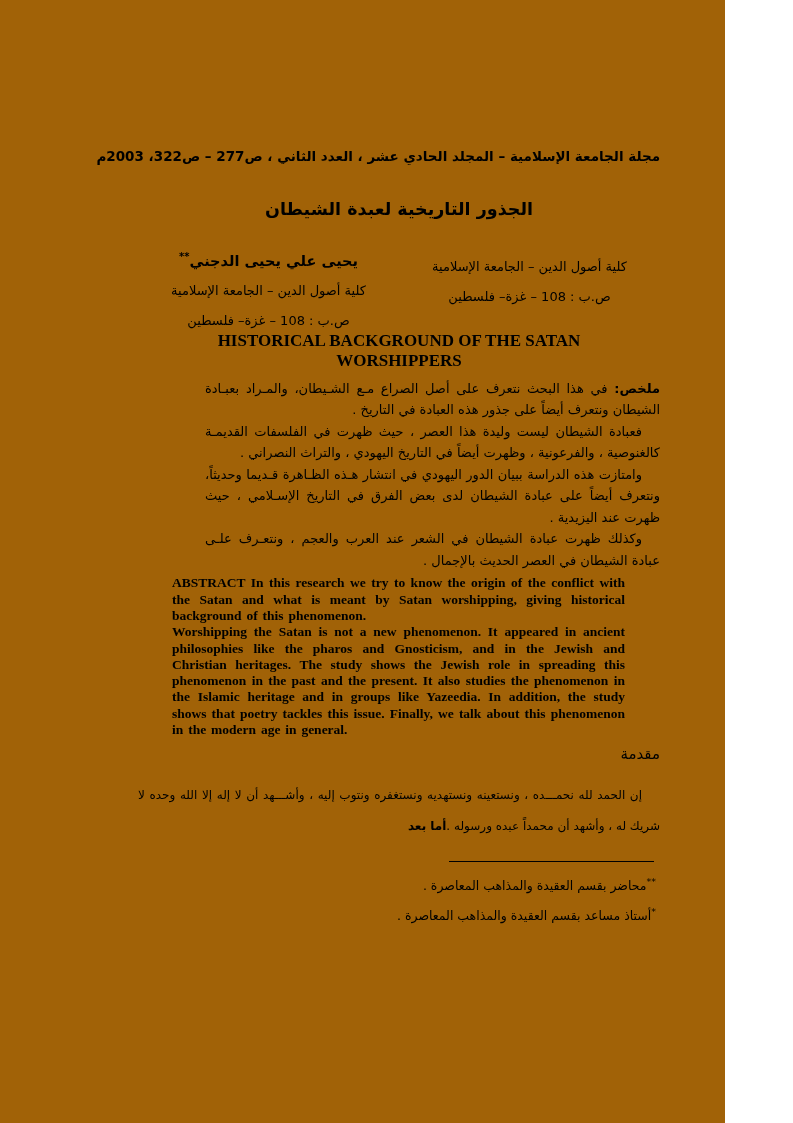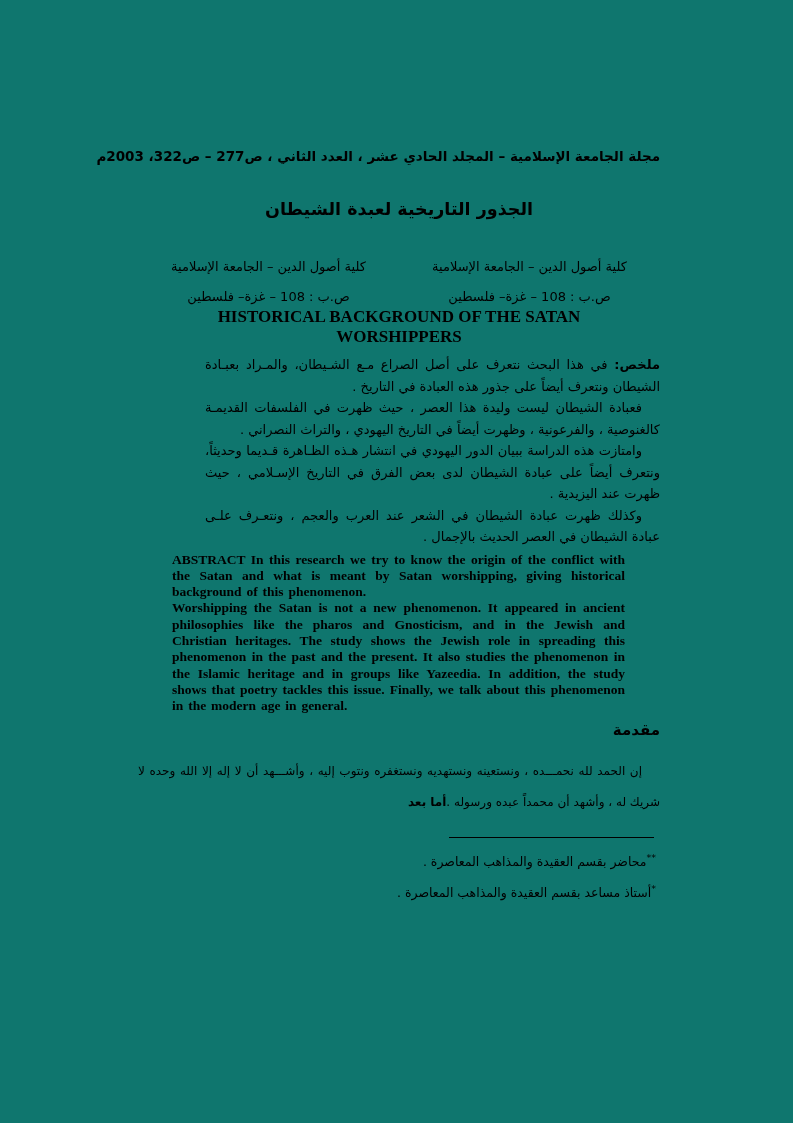--- a/index.html
+++ b/index.html
@@ -1,23 +1,23 @@
 <!DOCTYPE html>
 <html lang="ar"><head>
 <meta charset="utf-8">
 <style>
   * { box-sizing: border-box; margin: 0; padding: 0; }
   html, body { background: #ffffff; }
   body { font-family: "DejaVu Sans", sans-serif; color: #000; }
 
   .page {
     position: relative;
-    width: 793px;
+    width: 725px;
     height: 1123px;
-    background: #0f766e;
+    background: #a16207;
     overflow: hidden;
   }
 
   .content {
     position: absolute;
     left: 138px;
     top: 146px;
     width: 522px;
   }
 
@@ -107,21 +107,21 @@
     line-height: 16.3px;
     text-align: justify;
     word-spacing: 1.5px;
   }
 
   
   .intro-heading {
     margin-top: 5px;
     direction: rtl;
     text-align: right;
-    font-weight: bold;
+    font-weight: normal;
     font-size: 15px;
     line-height: 22px;
   }
   .intro-paragraph {
     margin-top: 15px;
     direction: rtl;
     text-align: justify;
     text-indent: 18px;
     font-size: 12px;
     line-height: 31px;
@@ -157,20 +157,21 @@
     <div class="journal-header">مجلة الجامعة الإسلامية – المجلد الحادي عشر ، العدد الثاني ، ص277 – ص322، 2003م</div>
 
     <div class="paper-title-ar">الجذور التاريخية لعبدة الشيطان</div>
 
     <div class="authors">
       <div class="author-col">
         <div class="author-affiliation">كلية أصول الدين – الجامعة الإسلامية</div>
         <div class="author-address">ص.ب : 108 – غزة– فلسطين</div>
       </div>
       <div class="author-col">
+        <div class="author-name"><span>يحيى علي يحيى الدجني</span><sup>**</sup></div>
         <div class="author-affiliation">كلية أصول الدين – الجامعة الإسلامية</div>
         <div class="author-address">ص.ب : 108 – غزة– فلسطين</div>
       </div>
     </div>
 
     <div class="paper-title-en">
       <div>HISTORICAL BACKGROUND OF THE SATAN</div>
       <div>WORSHIPPERS</div>
     </div>
 

